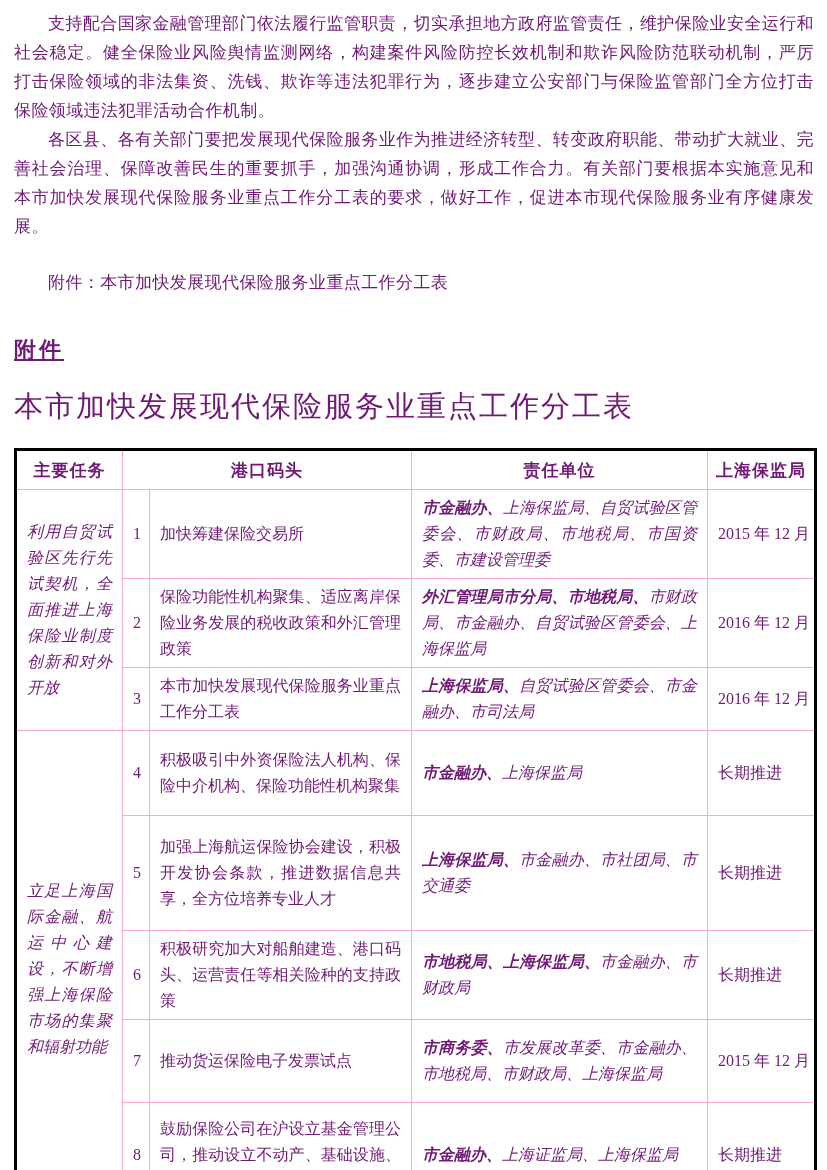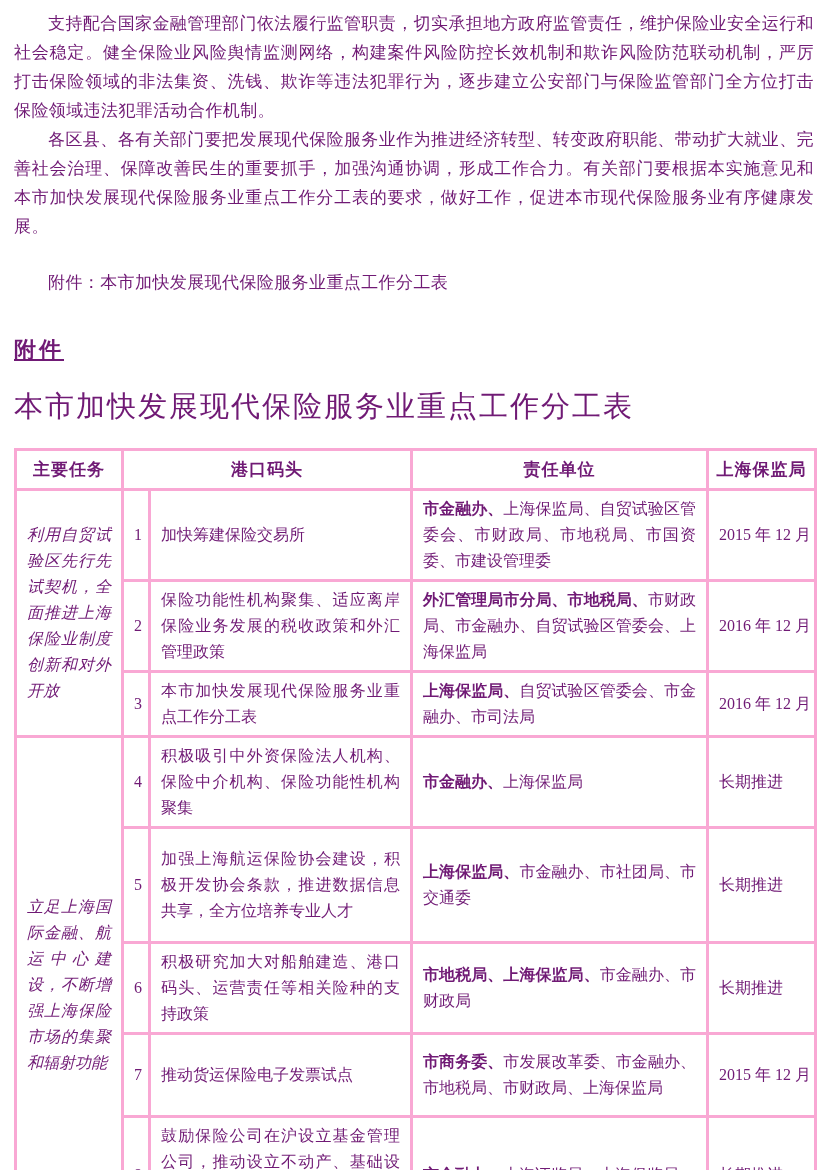--- a/index.html
+++ b/index.html
@@ -44,21 +44,21 @@
     white-space:nowrap;
   }
   table.assign {
     margin-top:21px;
     border-collapse:collapse;
     table-layout:fixed;
     width:800px;
     border:3px solid #000;
   }
   table.assign th, table.assign td {
-    border:3px solid #f9a8d4;
+    border:1px solid #f9a8d4;
     box-sizing:border-box;
   }
   table.assign th {
     font-size:17px;
     font-weight:bold;
     text-align:center;
     letter-spacing:1px;
   }
   table.assign td {
     font-size:16px;
@@ -67,21 +67,21 @@
     padding:5px 10px;
   }
   td.task {
     text-align:justify;
     line-height:29px;
     padding:5px 9px;
     font-style:italic;
   }
   td.num { text-align:center; padding:0 2px; }
   td.work { text-align:justify; }
-  td.units { text-align:justify; }
+  td.units { text-align:justify;font-style:italic; }
   td.time {
     text-align:left;
     white-space:nowrap;
     padding:0 3px;
     font-size:15px;
   }
   .lead { font-weight:bold; }
   .rhh { height:40px; }
   .rh1 { height:77px; }
   .rh2 { height:83px; }

